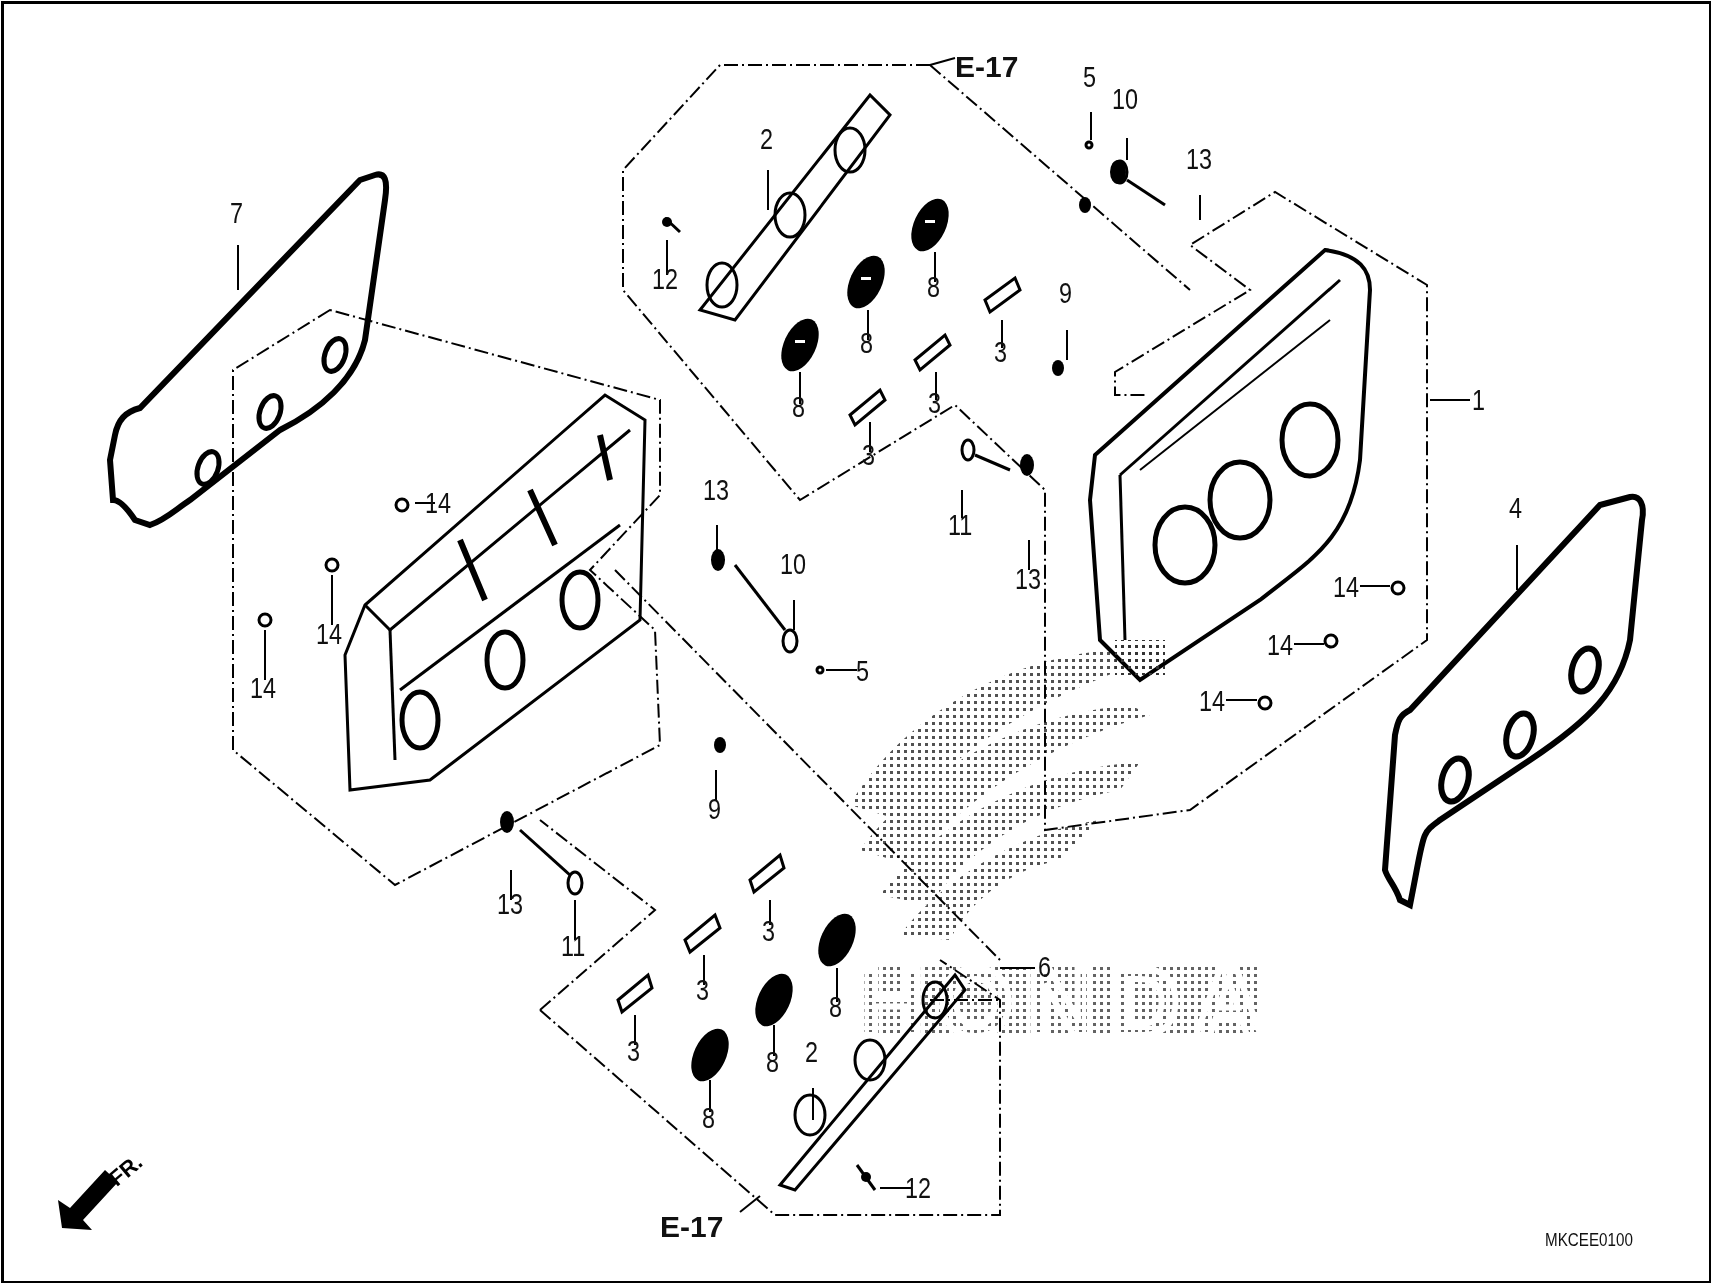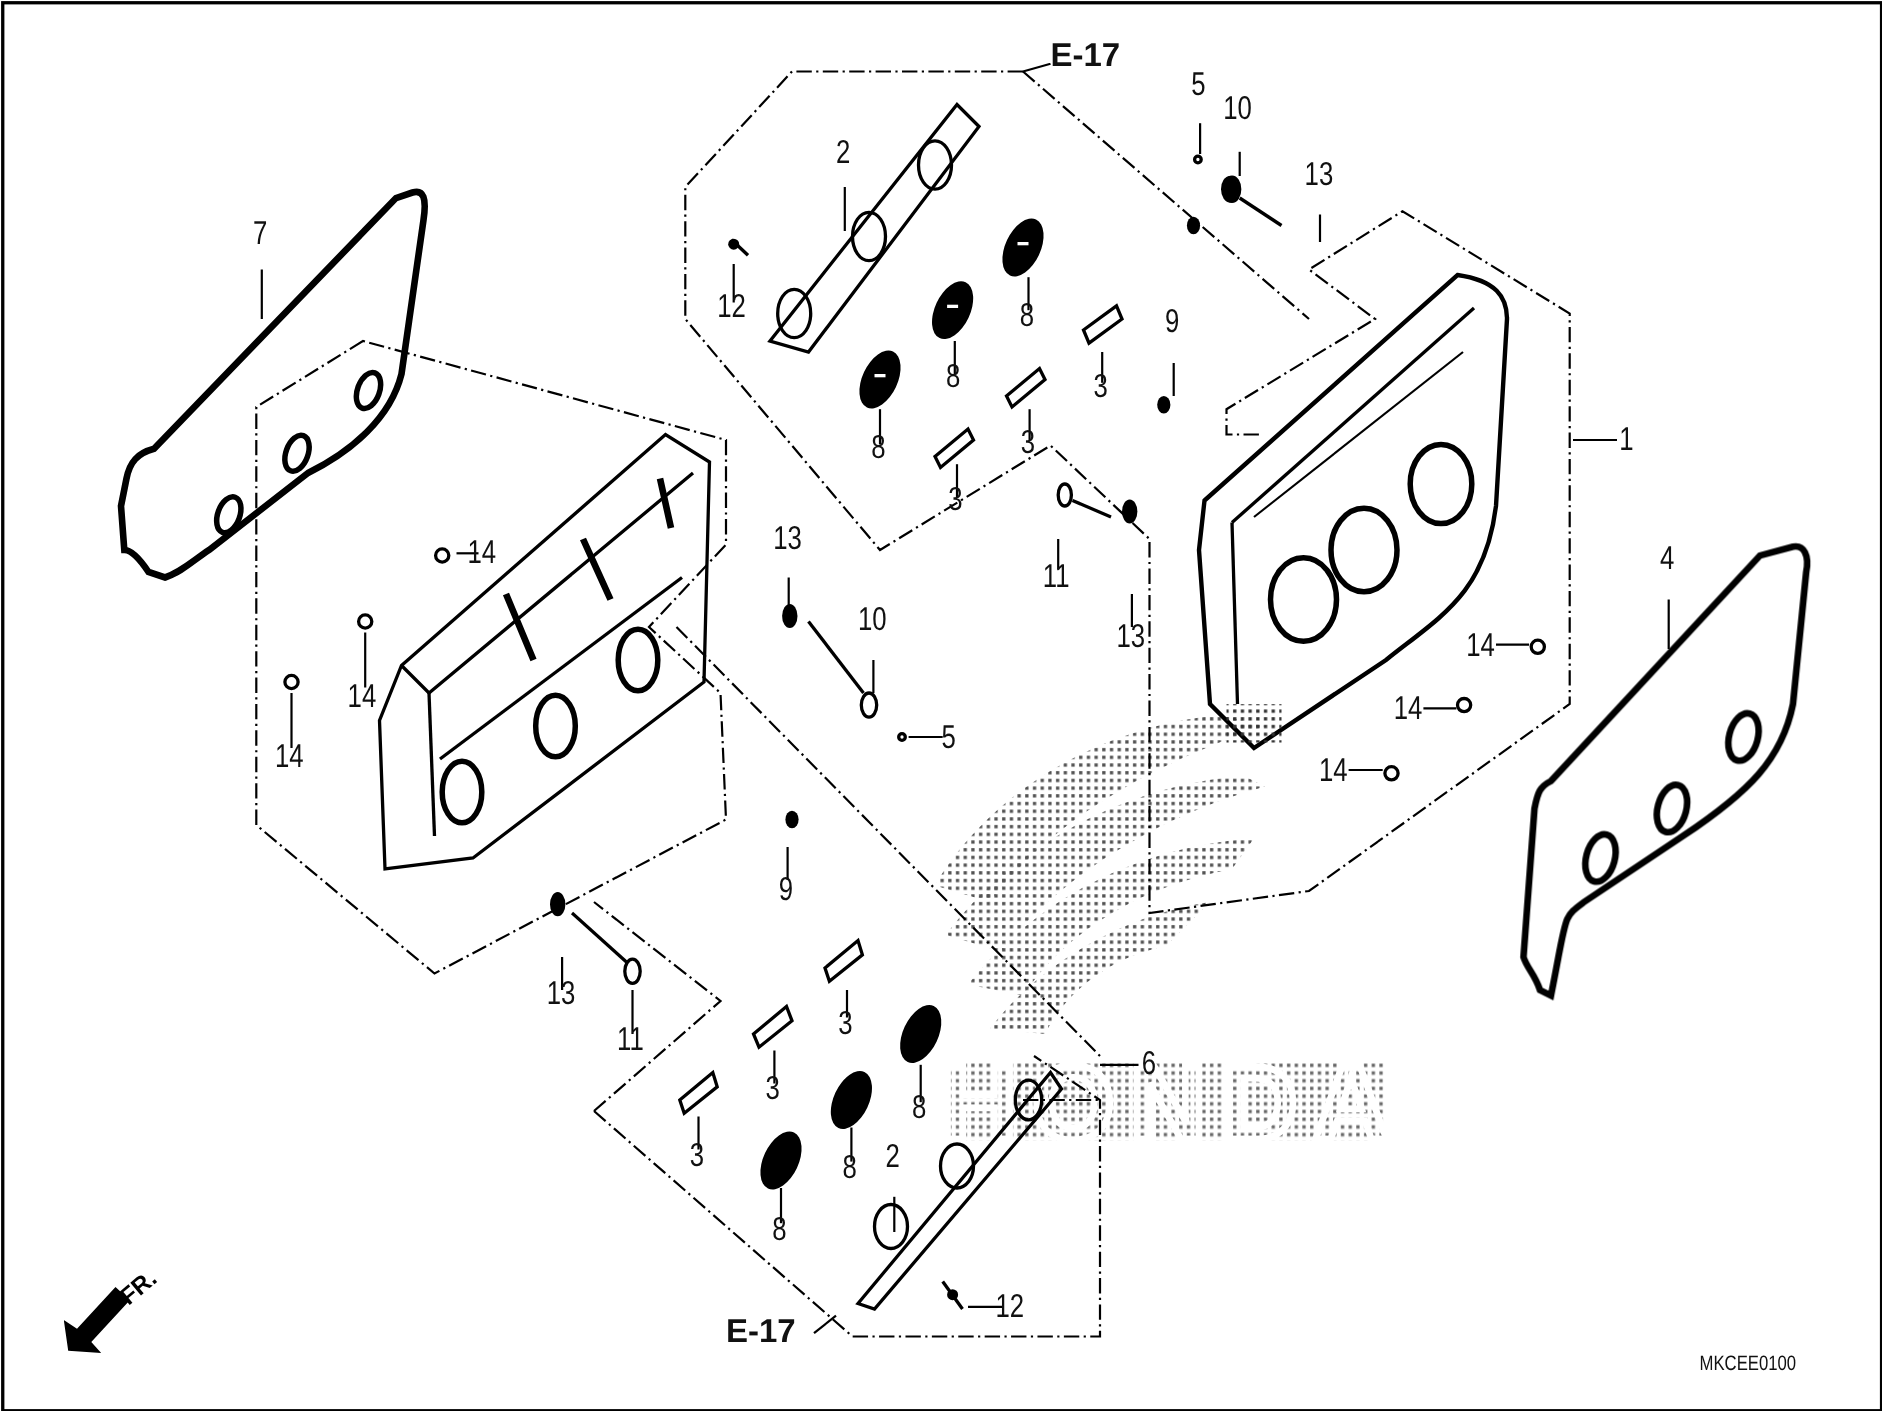--- a/index.html
+++ b/index.html
@@ -1,20 +1,20 @@
 <!DOCTYPE html>
 <html><head>
 <meta charset="utf-8">
 <style>
   html, body { margin:0; padding:0; background:#ffffff; }
   body { width:1711px; height:1283px; position:relative; overflow:hidden; font-family:"Liberation Sans", sans-serif; }
   .frame { position:absolute; left:1px; top:1px; width:1705px; height:1277px; border:3px solid #000; box-sizing:content-box; }
   svg.art { position:absolute; left:0; top:0; }
   .lbl { position:absolute; font-family:"Liberation Sans", sans-serif; font-size:30px; color:#111; line-height:1; transform:scaleX(0.78); transform-origin:left top; white-space:nowrap; }
-  .ref { position:absolute; font-family:"Liberation Sans", sans-serif; font-weight:bold; font-size:30px; color:#111; line-height:1; white-space:nowrap; }
+  .ref { position:absolute; font-family:"Liberation Sans", sans-serif; font-weight:bold; font-size:30px; color:#111; line-height:1; white-space:nowrap;margin-top:16px; }
   .code { position:absolute; font-family:"Liberation Sans", sans-serif; font-size:19px; color:#111; transform:scaleX(0.8); transform-origin:left top; white-space:nowrap; }
   .fr { position:absolute; font-family:"Liberation Sans", sans-serif; font-weight:bold; font-size:22px; color:#000; transform:rotate(-40deg); transform-origin:left top; }
 </style>
 </head>
 <body>
 
 <div class="frame"></div>
 
 <svg class="art" width="1711" height="1283" viewBox="0 0 1711 1283">
   <defs>

